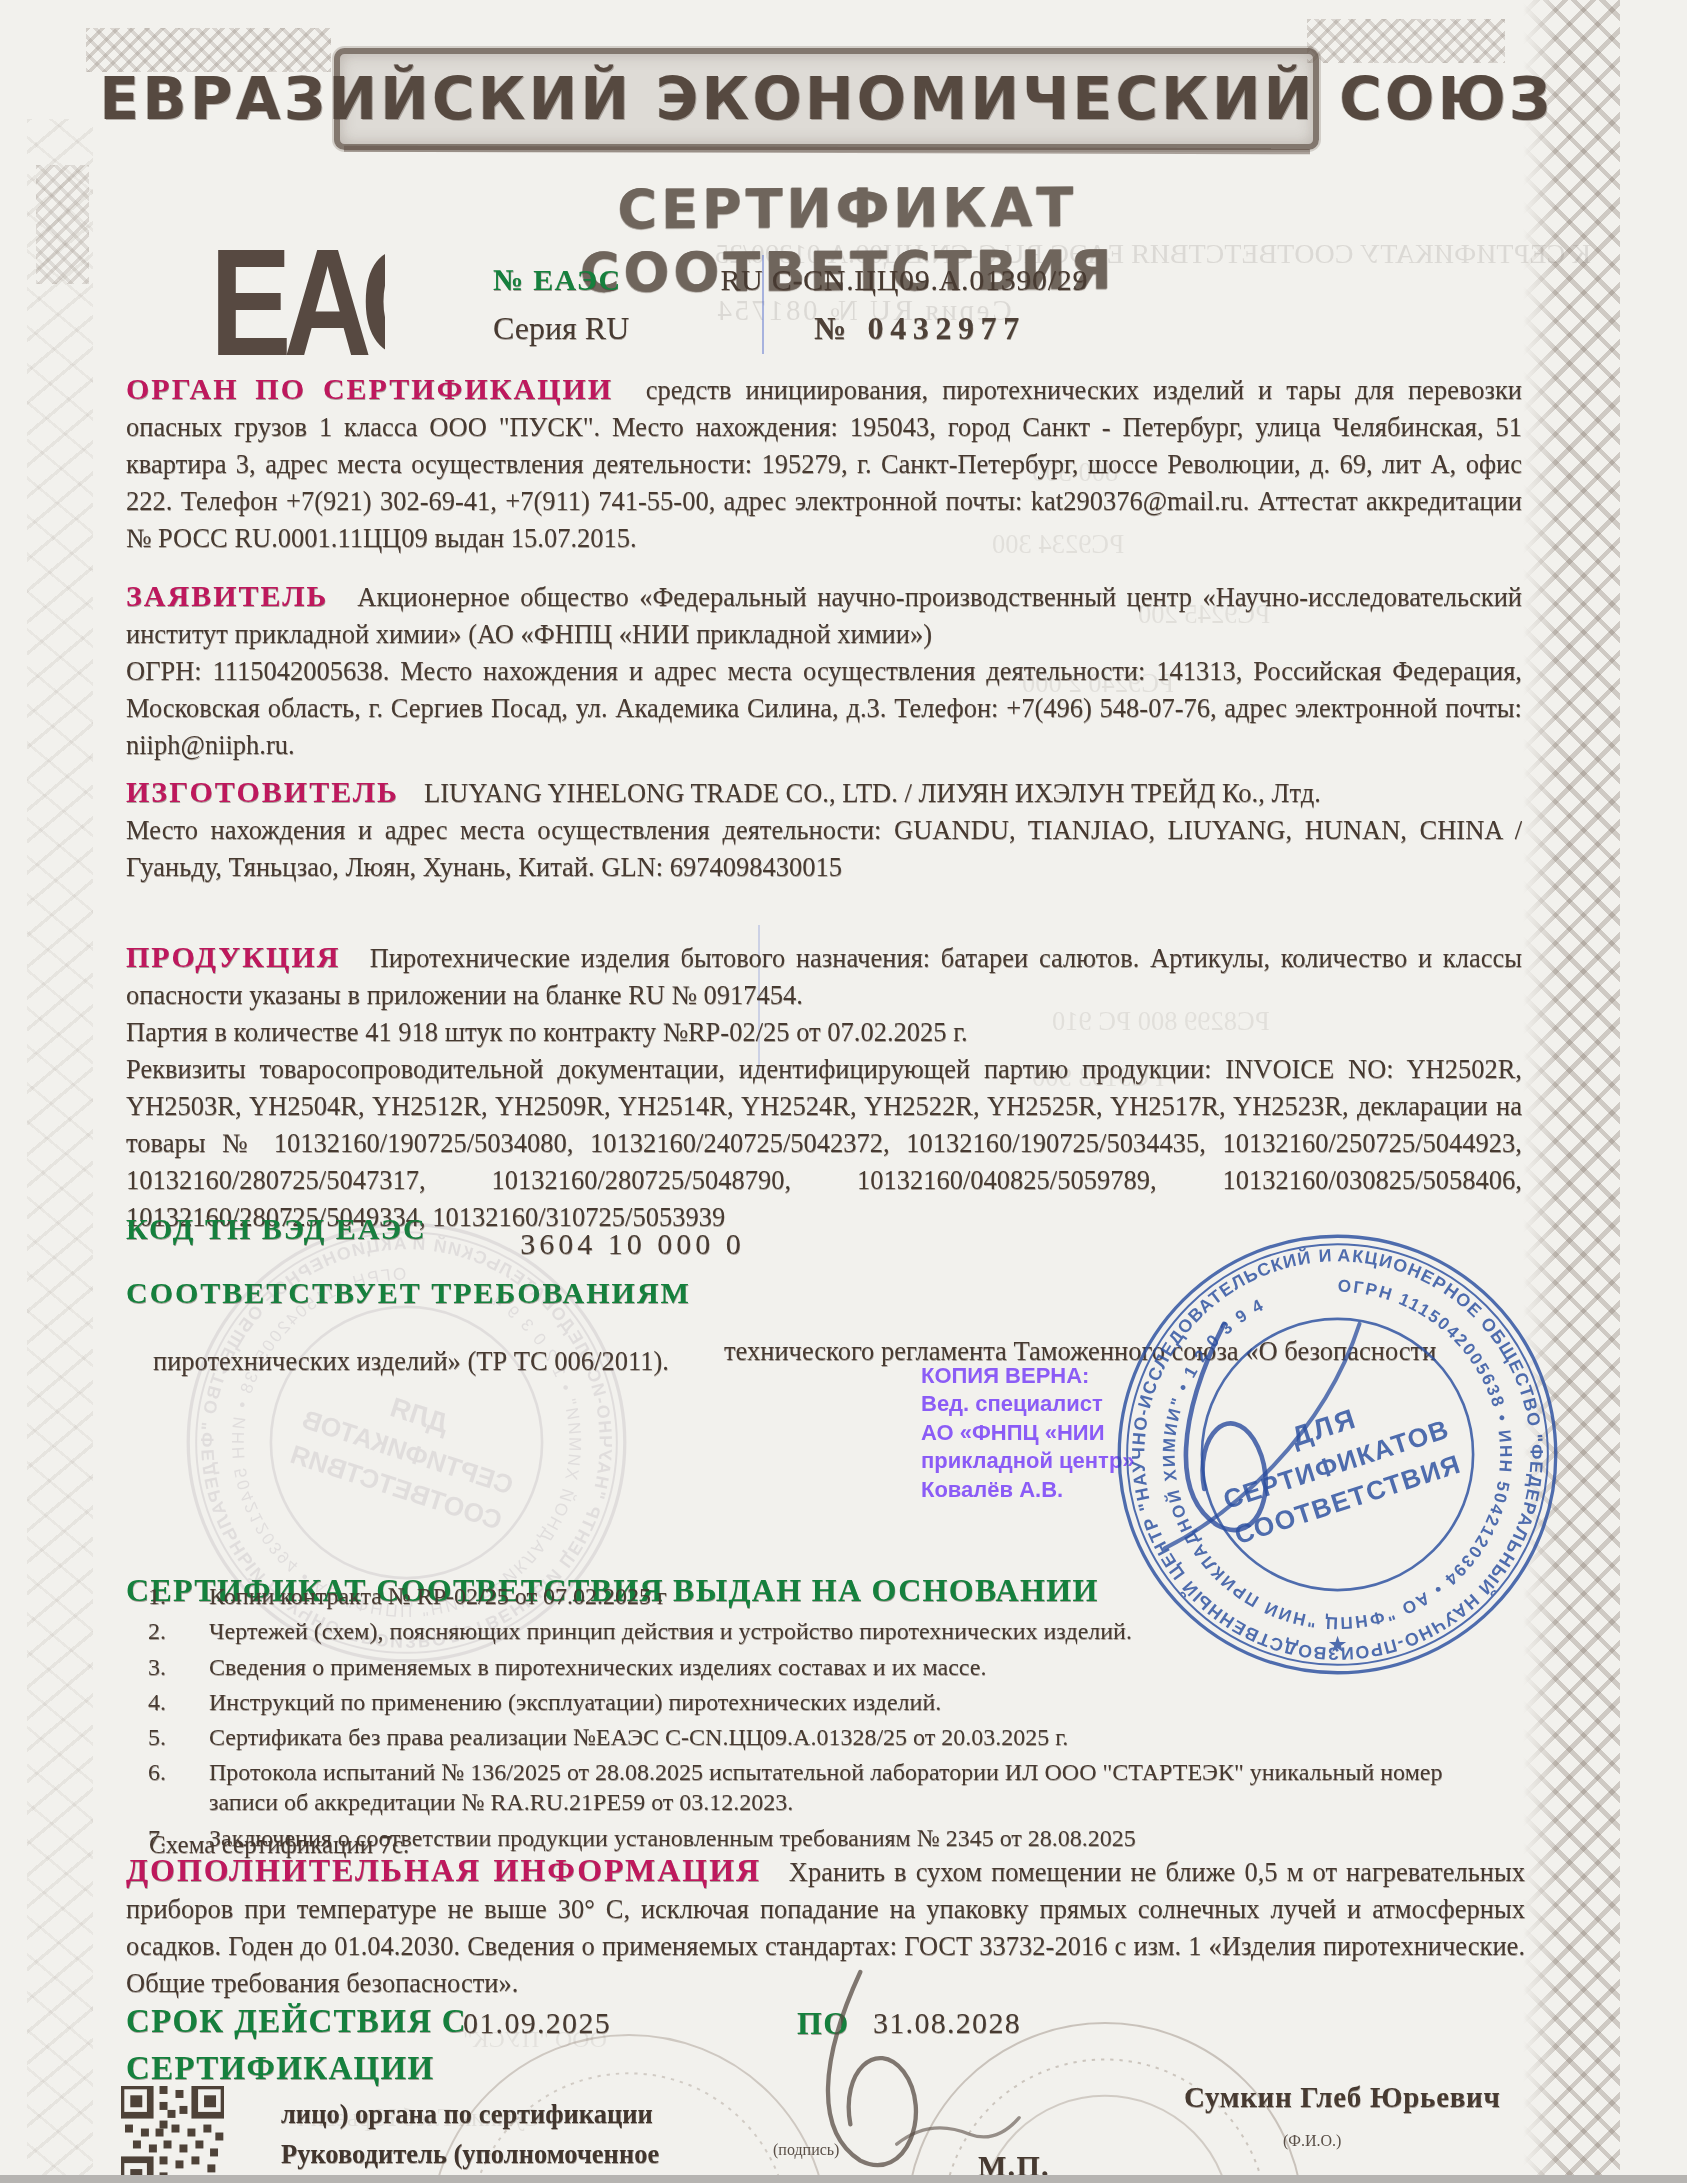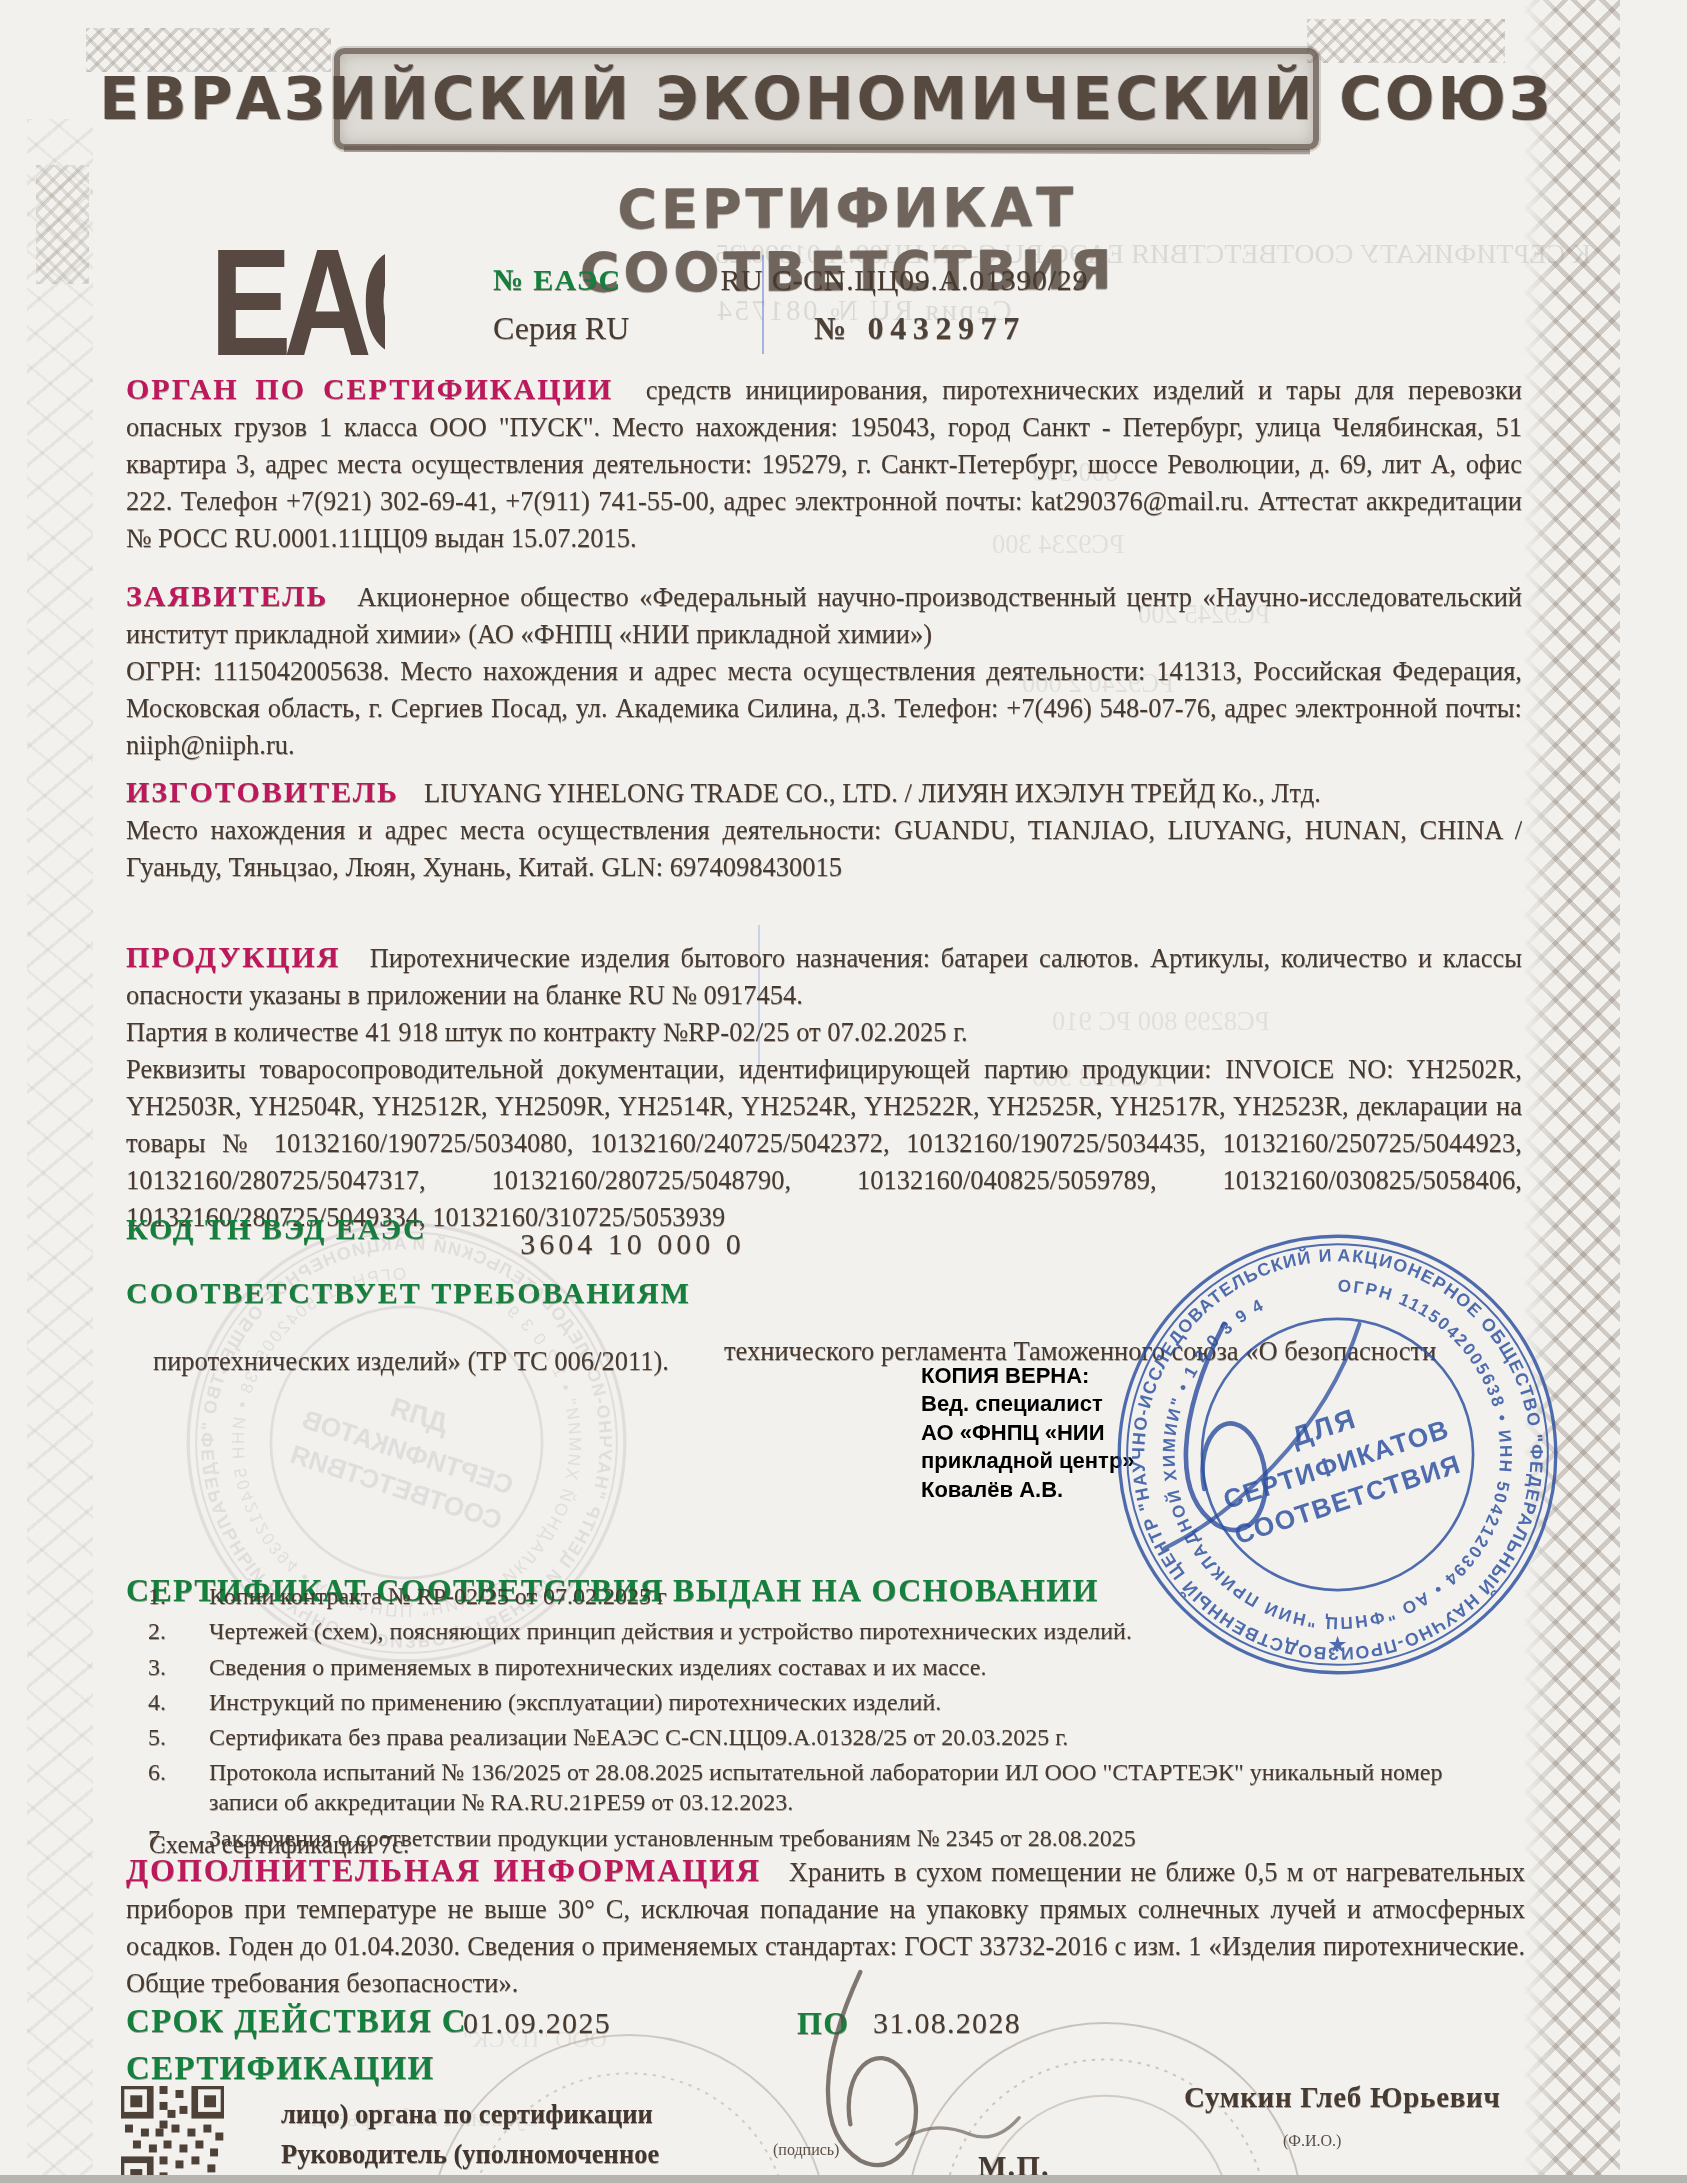--- a/index.html
+++ b/index.html
@@ -38,21 +38,21 @@
          text-shadow:0.7px 0 rgba(110,100,92,.65), -0.7px 0.7px rgba(110,100,92,.45), 0 1.3px 0.7px rgba(110,100,92,.3);}
 
   .numrow{left:493px;top:263px;font-size:30px;display:flex;white-space:nowrap;}
   .numrow .val{margin-left:99px;letter-spacing:0.7px;}
   .seriesrow{left:493px;top:310px;font-size:32px;display:flex;white-space:nowrap;}
   .seriesrow .val{margin-left:185px;letter-spacing:6.6px;font-weight:600;color:#4e4138;}
 
   .eac{left:210px;top:210px;}
 
   .copy-note{left:921px;top:1362px;font-family:"Liberation Sans","DejaVu Sans",sans-serif;
-             font-size:22px;line-height:28.4px;color:#000000;font-weight:600;}
+             font-size:22px;line-height:28.4px;color:#8b5cf6;font-weight:600;}
 
   .list{left:136px;top:1581px;width:1363px;font-size:24px;line-height:30px;}
   .list .li{display:flex;margin-bottom:5.3px;}
   .list .num{flex:0 0 61px;padding-left:12px;}
   .list .txt{flex:1;text-align:left;}
 
   .ghost{color:#6a625c;transform:scaleX(-1);opacity:.16;white-space:nowrap;}
 
   .artifact-line{width:2px;background:rgba(55,85,200,.40);}
   .scanbar{left:0;top:2175px;width:1687px;height:8.6px;background:#b6b4b1;}

